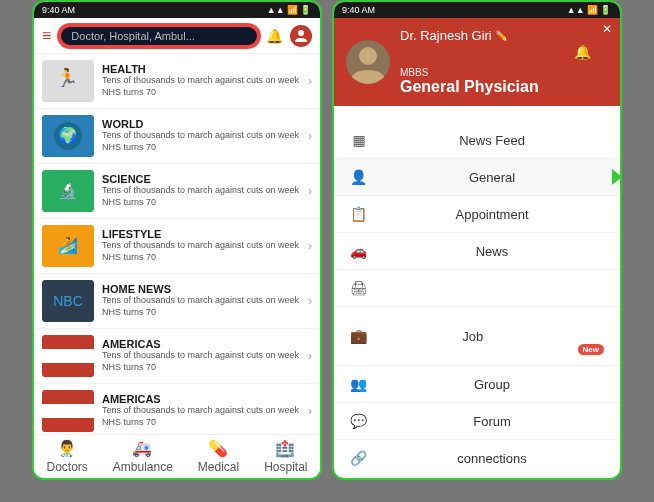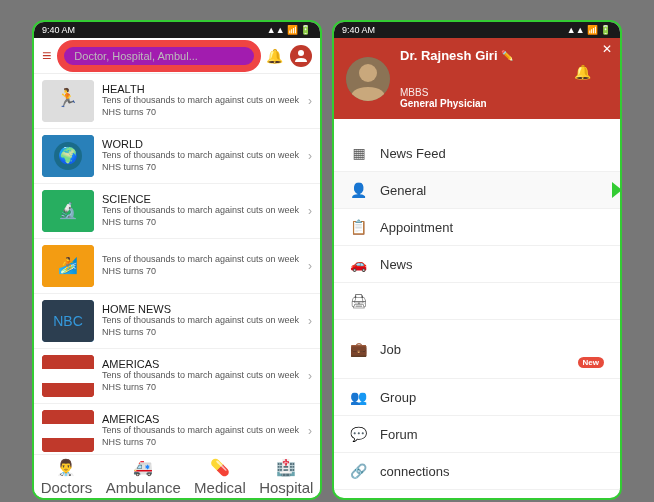--- a/index.html
+++ b/index.html
@@ -11,21 +11,21 @@
       overflow: hidden;
       display: flex;
       align-items: center;
       justify-content: center;
       gap: 8px;
     }
 
     .phone-container {
       display: flex;
       gap: 10px;
-      padding: 20px;
+      padding: 0;
       background: #777;
       width: 654px;
       height: 502px;
       align-items: flex-start;
       justify-content: center;
     }
 
     
     .phone-left {
       width: 290px;
@@ -61,26 +61,26 @@
 
     .hamburger-icon {
       color: #c0392b;
       font-size: 16px;
       font-weight: bold;
       cursor: pointer;
     }
 
     .search-input {
       flex: 1;
-      border: 7px solid #ef4444;
+      border: 4px solid #ef4444;
       border-radius: 16px;
       padding: 3px 10px;
       font-size: 11px;
       color: #999;
-      background: #a21caf;
+      background: #0f172a;
     }
 
     .bell-icon, .avatar-icon {
       font-size: 14px;
       color: #555;
     }
 
     .avatar-icon {
       width: 22px;
       height: 22px;
@@ -119,21 +119,21 @@
       align-items: center;
       justify-content: center;
     }
 
     .news-content {
       flex: 1;
     }
 
     .news-category {
       font-size: 11px;
-      font-weight: normal;
+      font-weight: bold;
       color: #1a1a1a;
     }
 
     .news-headline {
       font-size: 9px;
       color: #555;
       line-height: 1.3;
     }
 
     .chevron-right {
@@ -161,21 +161,21 @@
       gap: 2px;
       cursor: pointer;
     }
 
     .nav-icon {
       font-size: 16px;
       color: #555;
     }
 
     .nav-label {
-      font-size: 15px;
+      font-size: 12px;
       color: #555;
       text-align: right;
     }
 
     
     .phone-right {
       width: 290px;
       height: 480px;
       background: #fff;
       border-radius: 12px;
@@ -206,34 +206,34 @@
       overflow: hidden;
       flex-shrink: 0;
     }
 
     .doctor-info {
       flex: 1;
     }
 
     .doctor-name {
       font-size: 13px;
-      font-weight: bold;
+      font-weight: normal;
       display: flex;
       align-items: center;
       gap: 4px;
     }
 
     .doctor-degree {
       font-size: 10px;
       opacity: 0.9;
       margin-top: 24px;
     }
 
     .doctor-specialty {
-      font-size: 10px;
+      font-size: 16px;
       font-weight: bold;
     }
 
     .drawer-close-btn {
       position: absolute;
       top: 4px;
       right: 8px;
       color: #fff;
       font-size: 12px;
       cursor: pointer;
@@ -263,20 +263,21 @@
       font-size: 14px;
       color: #555;
       width: 18px;
       text-align: center;
     }
 
     .drawer-item-label {
       font-size: 13px;
       color: #333;
       flex: 1;
+      text-align: center;
     }
 
     .new-badge {
       background: #e74c3c;
       color: #fff;
       font-size: 8px;
       border-radius: 8px;
       padding: 1px 5px;
       font-weight: bold;
       margin-top: 27px;
@@ -389,20 +390,21 @@
       </div>
 
       <div class="news-item">
         <div class="news-thumb thumb-lifestyle">
           <svg width="52" height="42" viewBox="0 0 52 42">
             <rect width="52" height="42" fill="#f39c12"></rect>
             <text x="26" y="26" text-anchor="middle" font-size="16" fill="#fff">🏄</text>
           </svg>
         </div>
         <div class="news-content">
+          <div class="news-category">LIFESTYLE</div>
           <div class="news-headline">
             <span>Tens of thousands to march against cuts on week</span><br>
             <span>NHS turns 70</span>
           </div>
         </div>
         <span class="chevron-right">›</span>
       </div>
 
       <div class="news-item">
         <div class="news-thumb thumb-homenews">

